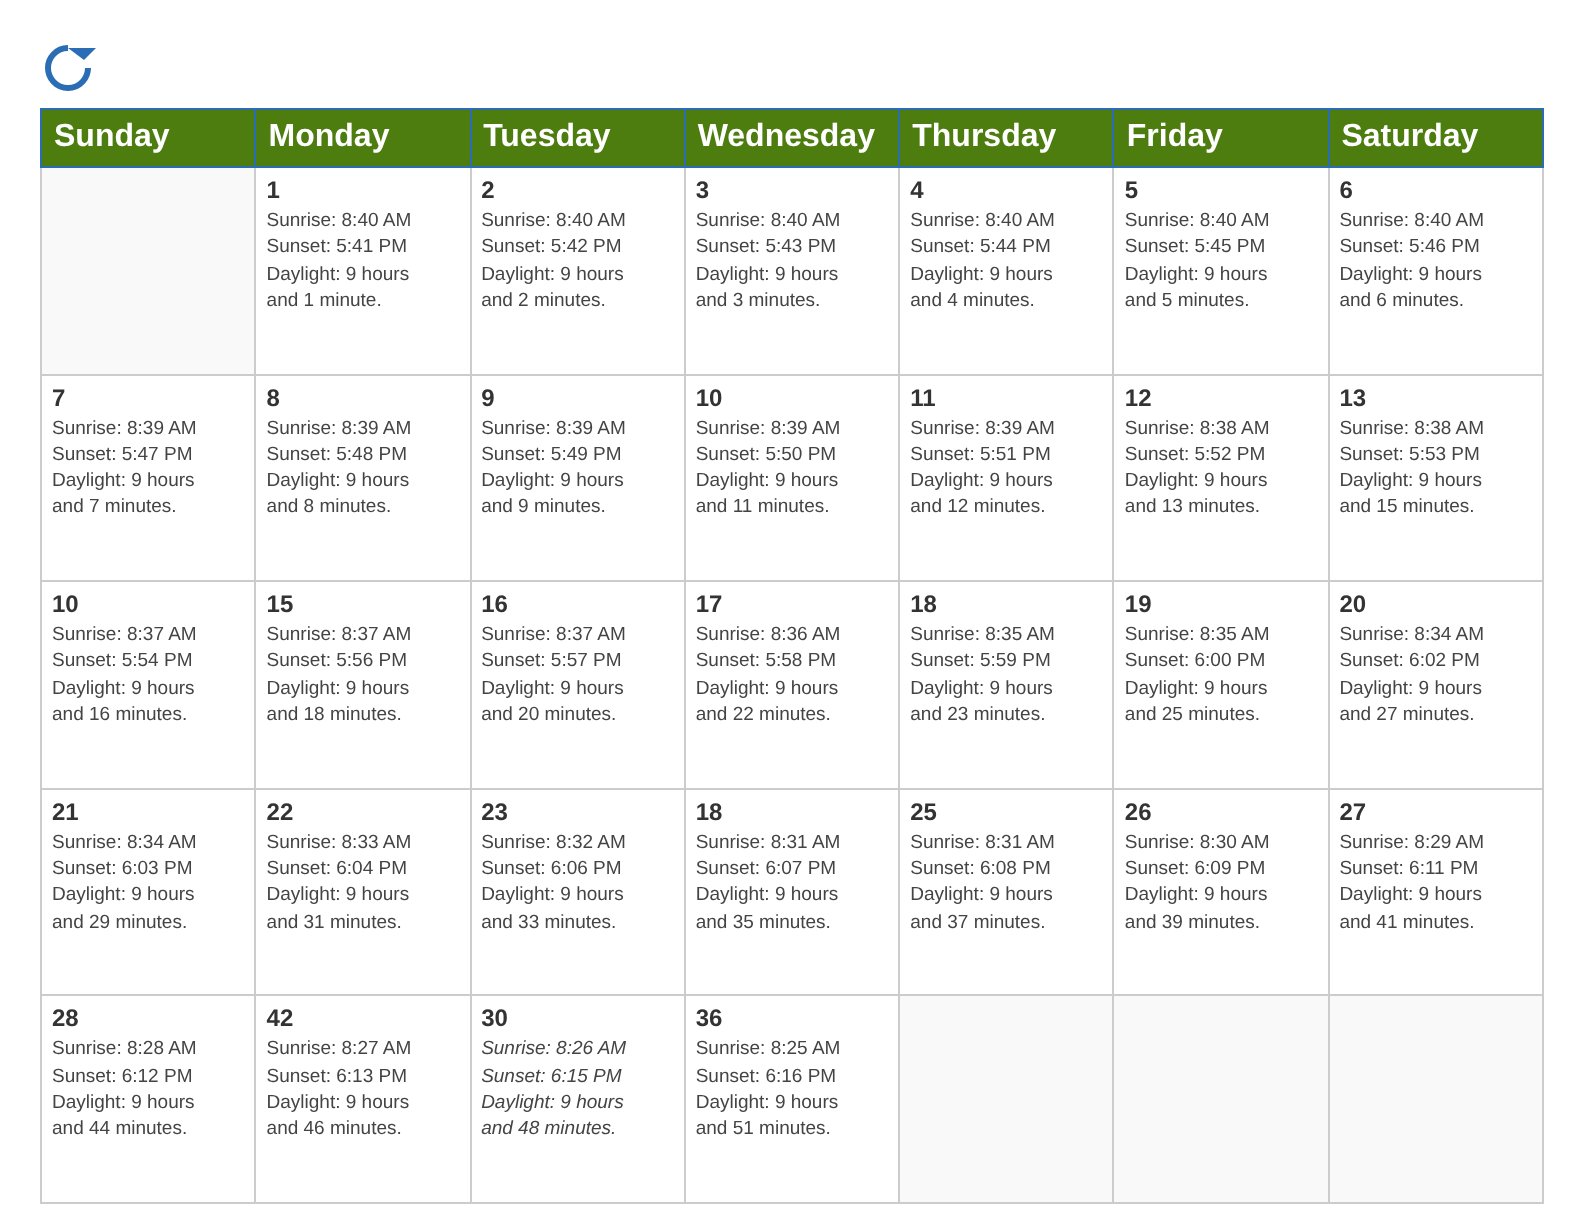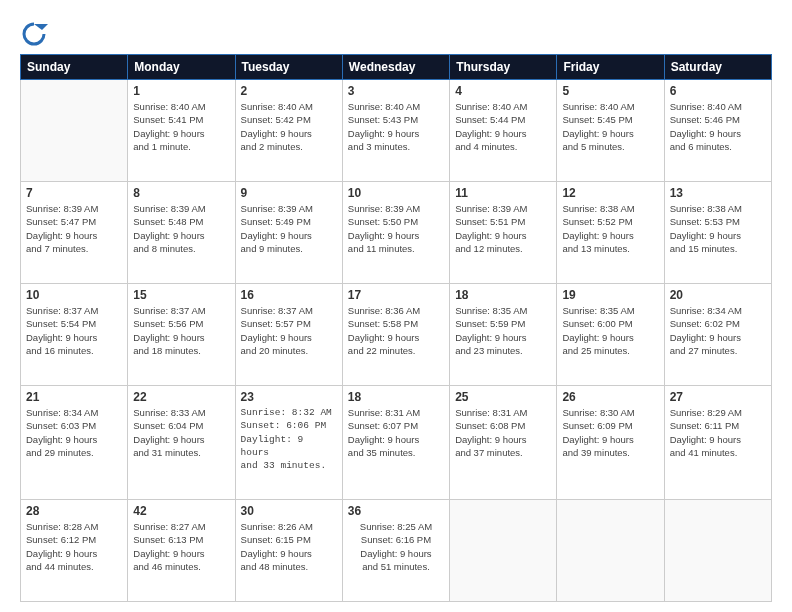--- a/index.html
+++ b/index.html
@@ -60,25 +60,25 @@
       font-size: 14px;
       color: #555;
     }
     .calendar {
       width: 100%;
       border-collapse: collapse;
       flex: 1;
       font-size: 10px;
     }
     .calendar thead tr th {
-      background-color: #0f172a;
+      background-color: #4d7c0f;
       color: #fff;
       text-align: left;
       padding: 5px 6px;
-      font-size: 12px;
+      font-size: 16px;
       font-weight: bold;
       border: 1px solid #2a6db5;
     }
     .calendar tbody tr td {
       border: 1px solid #ccc;
       vertical-align: top;
       padding: 4px 5px;
       width: calc(100% / 7);
       height: 82px;
     }
@@ -292,21 +292,21 @@
           </td>
           <td>
             <span class="day-num">22</span>
             <div class="day-detail" style="white-space: pre-line;">Sunrise: 8:33 AM
 Sunset: 6:04 PM
 Daylight: 9 hours
 and 31 minutes.</div>
           </td>
           <td>
             <span class="day-num">23</span>
-            <div class="day-detail" style="white-space: pre-line; font-family: Liberation Mono, monospace;">Sunrise: 8:32 AM
+            <div class="day-detail" style="white-space: pre-line;">Sunrise: 8:32 AM
 Sunset: 6:06 PM
 Daylight: 9 hours
 and 33 minutes.</div>
           </td>
           <td>
             <span class="day-num">18</span>
             <div class="day-detail" style="white-space: pre-line;">Sunrise: 8:31 AM
 Sunset: 6:07 PM
 Daylight: 9 hours
 and 35 minutes.</div>
@@ -343,28 +343,28 @@
           </td>
           <td>
             <span class="day-num">42</span>
             <div class="day-detail" style="white-space: pre-line;">Sunrise: 8:27 AM
 Sunset: 6:13 PM
 Daylight: 9 hours
 and 46 minutes.</div>
           </td>
           <td>
             <span class="day-num">30</span>
-            <div class="day-detail" style="white-space: pre-line;">Sunrise: 8:26 AM
+            <div class="day-detail" style="white-space: pre-line; font-style: italic;">Sunrise: 8:26 AM
 Sunset: 6:15 PM
 Daylight: 9 hours
 and 48 minutes.</div>
           </td>
           <td>
             <span class="day-num">36</span>
-            <div class="day-detail" style="white-space: pre-line; text-align: center;">Sunrise: 8:25 AM
+            <div class="day-detail" style="white-space: pre-line;">Sunrise: 8:25 AM
 Sunset: 6:16 PM
 Daylight: 9 hours
 and 51 minutes.</div>
           </td>
           <td class="empty-cell"></td>
           <td class="empty-cell"></td>
           <td class="empty-cell"></td>
         </tr>
       </tbody>
   </table>

